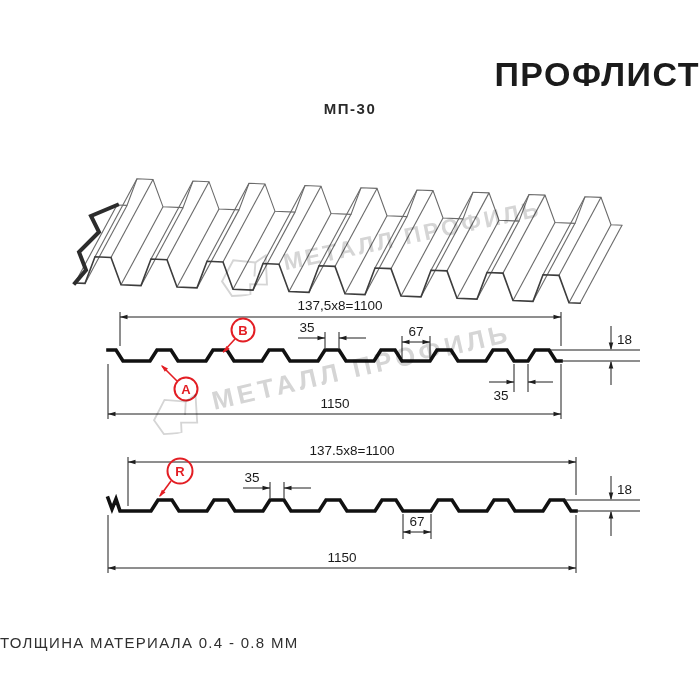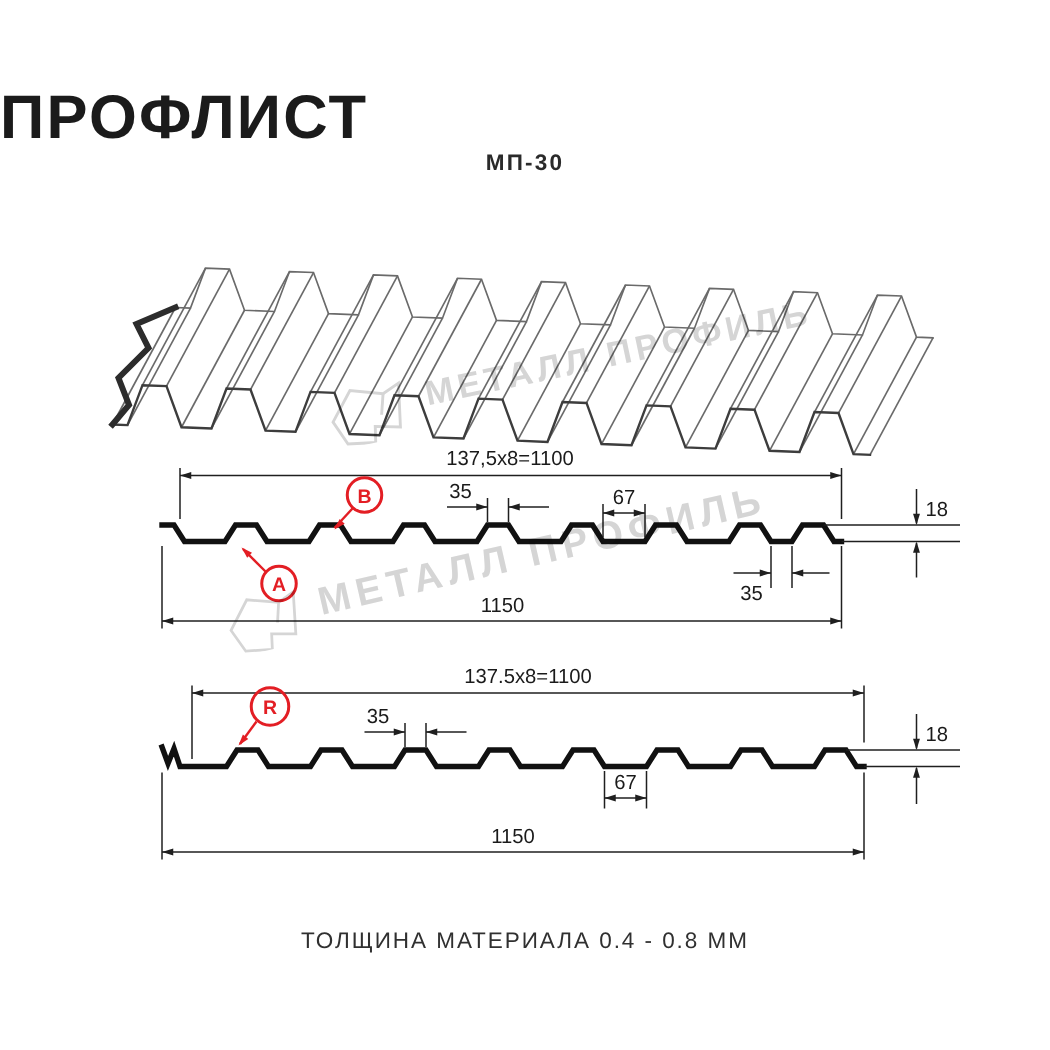--- a/index.html
+++ b/index.html
@@ -1,22 +1,22 @@
 <!DOCTYPE html>
 <html><head>
 <meta charset="utf-8">
 <style>
   html,body{margin:0;padding:0;background:#fff;}
   .page{position:relative;width:700px;height:700px;background:#ffffff;overflow:hidden;
         font-family:"Liberation Sans",sans-serif;}
-  .title{position:absolute;top:55px;left:0;width:700px;text-align:left;
-         font-size:41px;font-weight:bold;letter-spacing:1.5px;color:#1b1b1b;}
+  .title{position:absolute;top:55px;left:0;width:700px;text-align:right;
+         font-size:34px;font-weight:bold;letter-spacing:1.5px;color:#1b1b1b;}
   .subtitle{position:absolute;top:100px;left:0;width:700px;text-align:center;
             font-size:15px;font-weight:bold;letter-spacing:1.5px;color:#2a2a2a;}
-  .footer{position:absolute;top:619px;left:0;width:700px;text-align:center;
+  .footer{position:absolute;top:634px;left:0;width:700px;text-align:left;
           font-size:15px;letter-spacing:1.3px;color:#303030;}
   .sheet3d{position:absolute;left:50px;top:158px;}
   .v1{position:absolute;left:55px;top:292px;}
   .v2{position:absolute;left:55px;top:435px;}
   .wm{position:absolute;display:flex;align-items:center;gap:10px;
       color:#d5d5d5;font-weight:bold;white-space:nowrap;
       mix-blend-mode:multiply;pointer-events:none;z-index:5;transform-origin:left center;}
   .wm1{left:215px;top:252px;font-size:23px;letter-spacing:3px;transform:rotate(-12deg);}
   .wm2{left:148px;top:392px;font-size:26px;letter-spacing:4px;transform:rotate(-13deg);}
   .dim{font-family:"Liberation Sans",sans-serif;font-size:13.5px;fill:#1a1a1a;}

